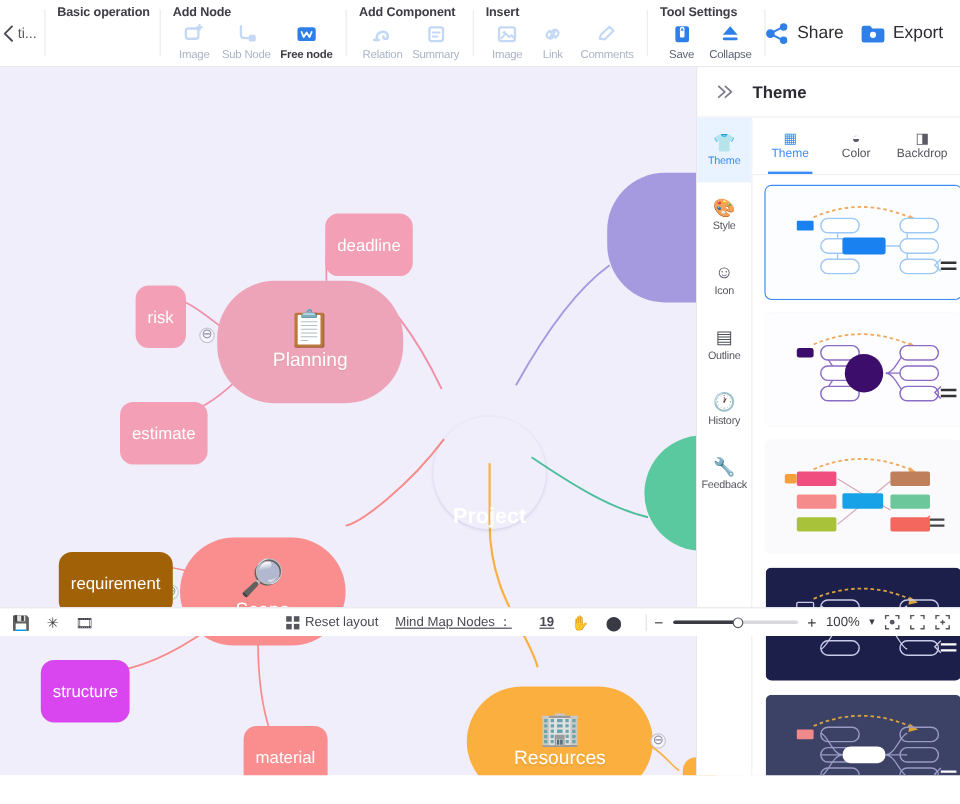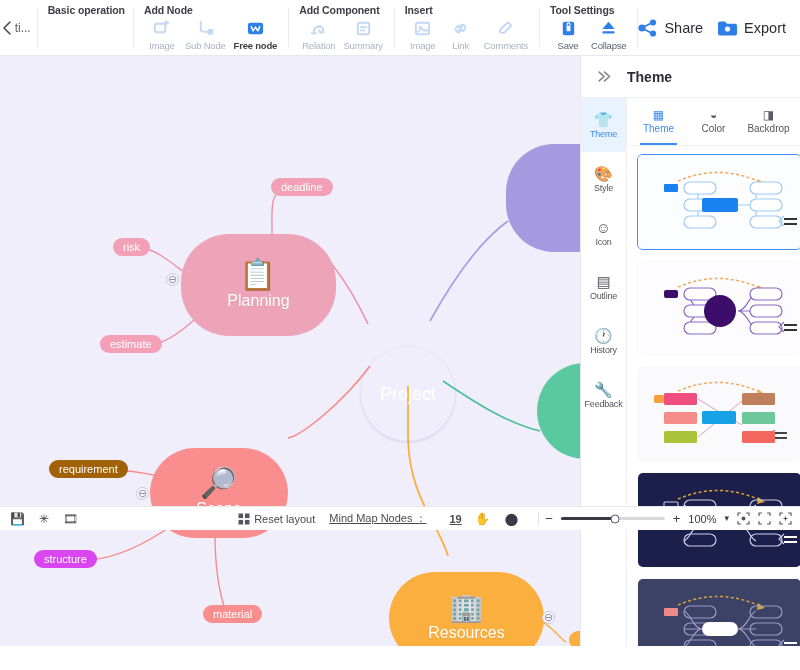--- a/index.html
+++ b/index.html
@@ -57,32 +57,33 @@
     width: 800px; height: 590px;
     background: #f0eefb;
     overflow: hidden;
   }
   .canvas svg.links { position: absolute; top: 0; left: 0; }
 
   .node { position: absolute; display: flex; align-items: center; justify-content: center; }
 
   .node-central {
     border-radius: 50%;
-    color: #fff; font-weight: normal;
+    color: #fff; font-weight: bold;
     box-shadow: 0 1px 3px rgba(80,50,140,0.18);
+    align-items: flex-end;
   }
   .node-branch {
     border-radius: 48px;
     flex-direction: column;
     color: #fff;
   }
   .node-branch .n-label { font-size: 16px; font-weight: normal; text-shadow: 0 1px 1px rgba(0,0,0,.08); }
   .node-pill {
     border-radius: 11px; color: #fff;
-    font-size: 11px; padding: 3px 10px;
+    font-size: 14px; padding: 18px 10px;
     white-space: nowrap;
   }
   .collapse-dot {
     position: absolute; width: 13px; height: 13px; border-radius: 50%;
     background: #f7f6fd; border: 1px solid #c9c6d8;
     display: flex; align-items: center; justify-content: center;
     font-size: 10px; color: #8e8aa3; line-height: 1; cursor: pointer;
   }
   .collapse-dot::before { content: "⊖"; font-size: 11px; }
 

